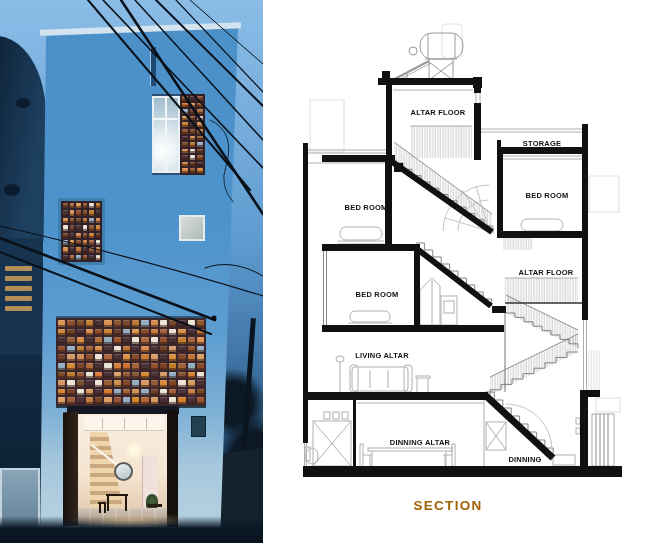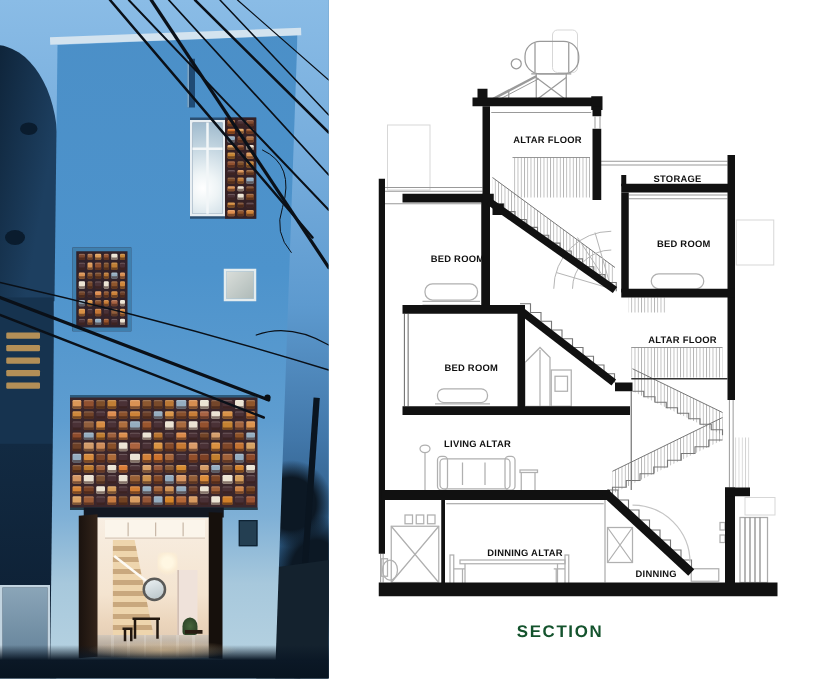--- a/index.html
+++ b/index.html
@@ -70,21 +70,21 @@
   #ground{left:0;top:516px;width:263px;height:27px;
     background:linear-gradient(180deg,rgba(10,20,32,0),#0b1826 45%,#081420);}
   #glow{left:70px;top:512px;width:120px;height:16px;border-radius:50%;
     background:radial-gradient(closest-side,rgba(244,206,148,.5),rgba(244,206,148,0));}
 
   
   #section-svg{position:absolute;left:0;top:0;width:650px;height:543px;}
   .rlabel{position:absolute;transform:translate(-50%,-50%);font-size:7.5px;font-weight:bold;
     color:#111;letter-spacing:.2px;white-space:nowrap;}
   #section-title{position:absolute;transform:translate(-50%,-50%);font-size:13.5px;font-weight:bold;
-    color:#14532d;letter-spacing:1.3px;white-space:nowrap;}
+    color:#a16207;letter-spacing:1.3px;white-space:nowrap;}
 </style>
 </head>
 <body>
 
 <div id="stage">
 
   <div id="photo" class="abs">
     <div id="sky" class="abs"></div>
 
     <div class="abs foliage" style="left:200px;top:368px;width:66px;height:70px;"></div>

